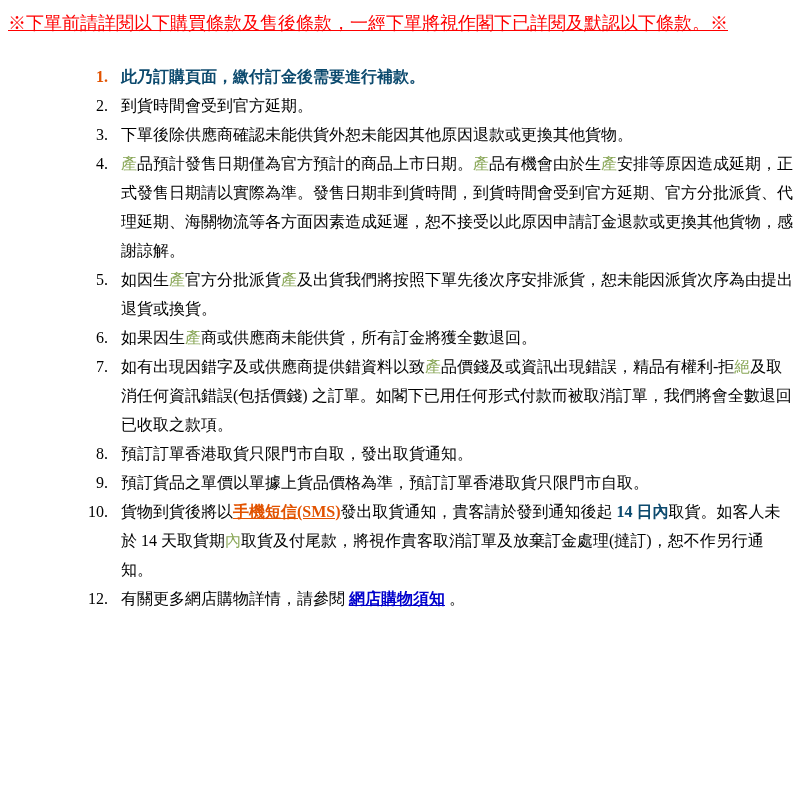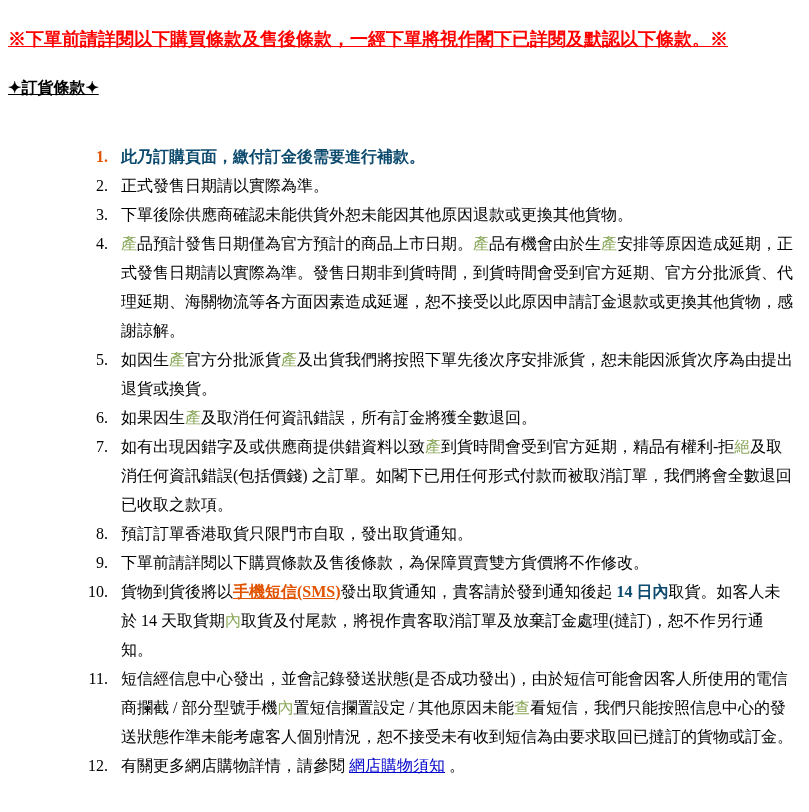--- a/index.html
+++ b/index.html
@@ -12,25 +12,25 @@
     height: 812px;
     overflow: hidden;
     font-family: "Liberation Serif", "DejaVu Serif", serif;
     color: #000000;
   }
   .page {
     padding: 12px 8px 0 8px;
   }
   .notice {
     color: #ff0000;
-    font-weight: bold;
+    font-weight: normal;
     font-size: 18px;
     line-height: 22px;
     text-decoration: underline;
-    margin: 16px 0 28px 0;
+    margin: 0 0 28px 0;
   }
   .section-title {
     color: #000000;
     font-weight: bold;
     font-size: 16px;
     line-height: 20px;
     text-decoration: underline;
     margin: 0 0 44px 0;
   }
   .terms {
@@ -53,73 +53,68 @@
   .num.orange {
     color: #e25300;
     font-weight: bold;
   }
   .text {
     width: 672px;
   }
   .seg-green { color: #8ba85a; }
   .seg-orange-bold { color: #0c4a6e; font-weight: bold; }
   .seg-orange-bold-underline { color: #e25300; font-weight: bold; text-decoration: underline; }
-  a.seg-link { color: #0000cc; text-decoration: underline; cursor: pointer; }
+  a.seg-link { color: #0000cc; text-decoration: underline; cursor: pointer; font-weight: bold; }
 </style>
 </head>
 <body>
 
 <div class="page">
   <div class="notice">※下單前請詳閱以下購買條款及售後條款，一經下單將視作閣下已詳閱及默認以下條款。※</div>
 
-  <div class="section-title">✦訂貨條款✦</div>
 
   <div class="terms" id="terms">
       <div class="term">
         <span class="num orange">1.</span>
         <span class="text"><span class="seg-orange-bold">此乃訂購頁面，繳付訂金後需要進行補款。</span></span>
       </div>
       <div class="term">
         <span class="num">2.</span>
-        <span class="text"><span>正式發售日期請以實際為準。</span></span>
+        <span class="text"><span>到貨時間會受到官方延期。</span></span>
       </div>
       <div class="term">
         <span class="num">3.</span>
         <span class="text"><span>下單後除供應商確認未能供貨外恕未能因其他原因退款或更換其他貨物。</span></span>
       </div>
       <div class="term">
         <span class="num">4.</span>
         <span class="text"><span class="seg-green">產</span><span>品預計發售日期僅為官方預計的商品上市日期。</span><span class="seg-green">產</span><span>品有機會由於生</span><span class="seg-green">產</span><span>安排等原因造成延期，正式發售日期請以實際為準。發售日期非到貨時間，到貨時間會受到官方延期、官方分批派貨、代理延期、海關物流等各方面因素造成延遲，恕不接受以此原因申請訂金退款或更換其他貨物，感謝諒解。</span></span>
       </div>
       <div class="term">
         <span class="num">5.</span>
         <span class="text"><span>如因生</span><span class="seg-green">產</span><span>官方分批派貨</span><span class="seg-green">產</span><span>及出貨我們將按照下單先後次序安排派貨，恕未能因派貨次序為由提出退貨或換貨。</span></span>
       </div>
       <div class="term">
         <span class="num">6.</span>
-        <span class="text"><span>如果因生</span><span class="seg-green">產</span><span>及取消任何資訊錯誤，所有訂金將獲全數退回。</span></span>
+        <span class="text"><span>如果因生</span><span class="seg-green">產</span><span>商或供應商未能供貨，所有訂金將獲全數退回。</span></span>
       </div>
       <div class="term">
         <span class="num">7.</span>
-        <span class="text"><span>如有出現因錯字及或供應商提供錯資料以致</span><span class="seg-green">產</span><span>到貨時間會受到官方延期，精品有權利-拒</span><span class="seg-green">絕</span><span>及取消任何資訊錯誤(包括價錢) 之訂單。如閣下已用任何形式付款而被取消訂單，我們將會全數退回已收取之款項。</span></span>
+        <span class="text"><span>如有出現因錯字及或供應商提供錯資料以致</span><span class="seg-green">產</span><span>品價錢及或資訊出現錯誤，精品有權利-拒</span><span class="seg-green">絕</span><span>及取消任何資訊錯誤(包括價錢) 之訂單。如閣下已用任何形式付款而被取消訂單，我們將會全數退回已收取之款項。</span></span>
       </div>
       <div class="term">
         <span class="num">8.</span>
         <span class="text"><span>預訂訂單香港取貨只限門市自取，發出取貨通知。</span></span>
       </div>
       <div class="term">
         <span class="num">9.</span>
-        <span class="text"><span>下單前請詳閱以下購買條款及售後條款，為保障買賣雙方貨價將不作修改。</span></span>
+        <span class="text"><span>預訂貨品之單價以單據上貨品價格為準，預訂訂單香港取貨只限門市自取。</span></span>
       </div>
       <div class="term">
         <span class="num">10.</span>
         <span class="text"><span>貨物到貨後將以</span><span class="seg-orange-bold-underline">手機短信(SMS)</span><span>發出取貨通知，貴客請於發到通知後起 </span><span class="seg-orange-bold">14 日內</span><span>取貨。如客人未於 14 天取貨期</span><span class="seg-green">內</span><span>取貨及付尾款，將視作貴客取消訂單及放棄訂金處理(撻訂)，恕不作另行通知。</span></span>
-      </div>
-      <div class="term">
-        <span class="num">11.</span>
-        <span class="text"><span>短信經信息中心發出，並會記錄發送狀態(是否成功發出)，由於短信可能會因客人所使用的電信商攔截 / 部分型號手機</span><span class="seg-green">內</span><span>置短信攔置設定 / 其他原因未能</span><span class="seg-green">查</span><span>看短信，我們只能按照信息中心的發送狀態作準未能考慮客人個別情況，恕不接受未有收到短信為由要求取回已撻訂的貨物或訂金。</span></span>
       </div>
       <div class="term">
         <span class="num">12.</span>
         <span class="text"><span>有關更多網店購物詳情，請參閱 </span><a class="seg-link" href="#">網店購物須知</a><span> 。</span></span>
       </div>
     </div>
 </div>
 
 </body></html>

